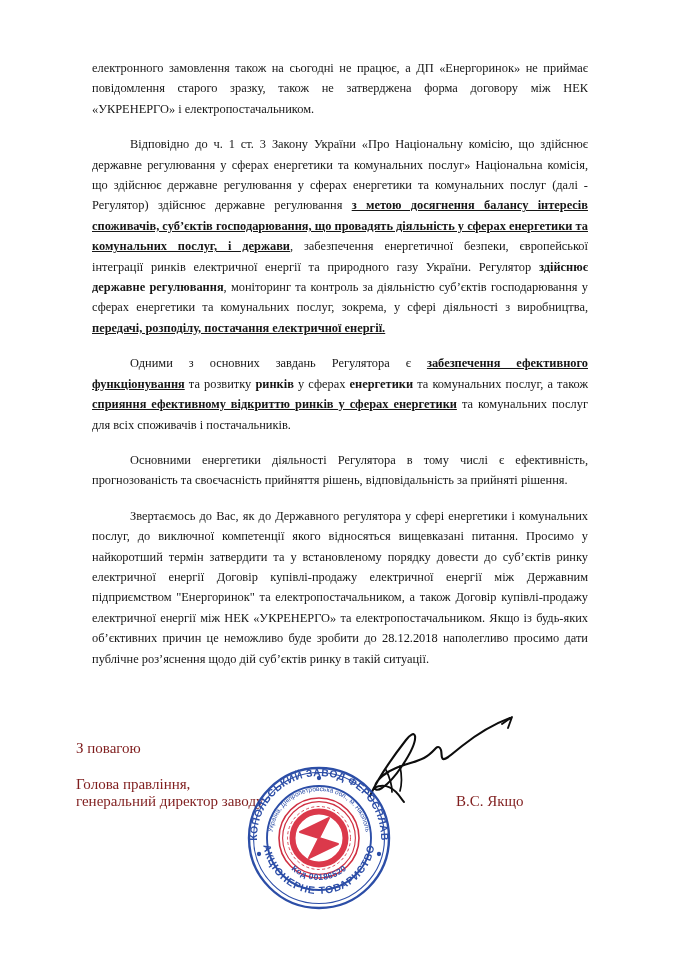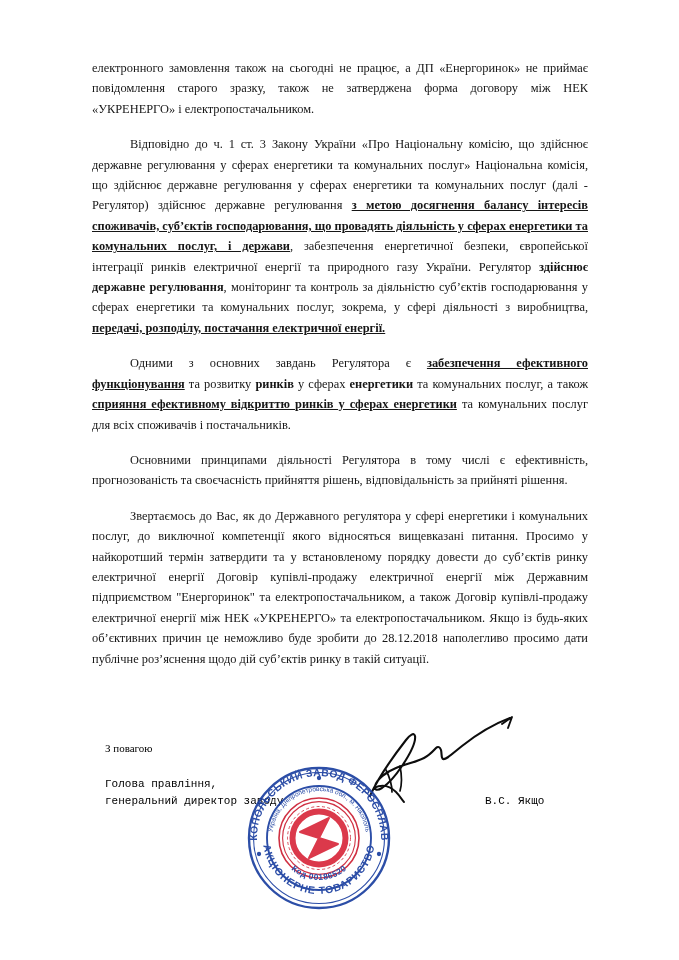--- a/index.html
+++ b/index.html
@@ -36,33 +36,32 @@
   }
   p.indent {
     text-indent: 38px;
   }
   b.bold { font-weight: bold; }
   .bu { font-weight: bold; text-decoration: underline; }
 
   
   .sig-block {
     position: absolute;
-    left: 105px;
+    left: 76px;
     top: 740px;
     width: 500px;
-    font-size: 11px;
+    font-size: 15px;
     line-height: 17.5px;
-    color: #000000;
+    color: #7f1d1d;
   }
   .sig-regards { margin-bottom: 18px; }
   .sig-rows {
     display: flex;
     justify-content: space-between;
     align-items: flex-start;
-    font-family: Liberation Mono, monospace;
   }
   .sig-title { width: 300px; }
   .sig-title div { white-space: nowrap; }
   .sig-name {
     width: 120px;
     text-align: left;
     padding-top: 17px;
     padding-left: 18px;
   }
 
@@ -86,21 +85,21 @@
 </style>
 </head>
 <body>
 
 <div class="page">
 
   <div class="body-col">
     <p class="para"><span>електронного замовлення також на сьогодні не працює, а ДП «Енергоринок» не приймає повідомлення старого зразку, також не затверджена форма договору між НЕК «УКРЕНЕРГО» і електропостачальником.</span></p>
     <p class="para indent"><span>Відповідно до ч. 1 ст. 3 Закону України «Про Національну комісію, що здійснює державне регулювання у сферах енергетики та комунальних послуг» Національна комісія, що здійснює державне регулювання у сферах енергетики та комунальних послуг (далі - Регулятор) здійснює державне регулювання </span><span class="bu">з метою досягнення балансу інтересів споживачів, суб’єктів господарювання, що провадять діяльність у сферах енергетики та комунальних послуг, і держави</span><span>, забезпечення енергетичної безпеки, європейської інтеграції ринків електричної енергії та природного газу України. Регулятор </span><b class="bold">здійснює державне регулювання</b><span>, моніторинг та контроль за діяльністю суб’єктів господарювання у сферах енергетики та комунальних послуг, зокрема, у сфері діяльності з виробництва, </span><span class="bu">передачі, розподілу, постачання електричної енергії.</span></p>
     <p class="para indent"><span>Одними з основних завдань Регулятора є </span><span class="bu">забезпечення ефективного функціонування</span><span> та розвитку </span><b class="bold">ринків</b><span> у сферах </span><b class="bold">енергетики</b><span> та комунальних послуг, а також </span><span class="bu">сприяння ефективному відкриттю ринків у сферах енергетики</span><span> та комунальних послуг для всіх споживачів і постачальників.</span></p>
-    <p class="para indent"><span>Основними принципами діяльності Регулятора в тому числі є ефективність, прогнозованість та своєчасність прийняття рішень,  відповідальність за прийняті рішення.</span></p>
+    <p class="para indent"><span>Основними енергетики діяльності Регулятора в тому числі є ефективність, прогнозованість та своєчасність прийняття рішень,  відповідальність за прийняті рішення.</span></p>
     <p class="para indent"><span>Звертаємось до Вас, як до Державного регулятора у сфері енергетики і комунальних послуг, до виключної компетенції якого відносяться  вищевказані питання. Просимо у найкоротший термін затвердити та у встановленому порядку довести до суб’єктів ринку електричної енергії  Договір купівлі-продажу електричної енергії між Державним підприємством "Енергоринок" та електропостачальником, а також Договір купівлі-продажу електричної енергії між НЕК «УКРЕНЕРГО»  та електропостачальником. Якщо із будь-яких об’єктивних причин це неможливо буде зробити до 28.12.2018 наполегливо просимо дати публічне роз’яснення щодо дій суб’єктів ринку в такій ситуації.</span></p>
   </div>
 
   <div class="sig-block">
     <div class="sig-regards">З повагою</div>
     <div class="sig-rows">
       <div class="sig-title">
         <div>Голова правління,</div>
         <div>генеральний директор заводу</div>
       </div>

